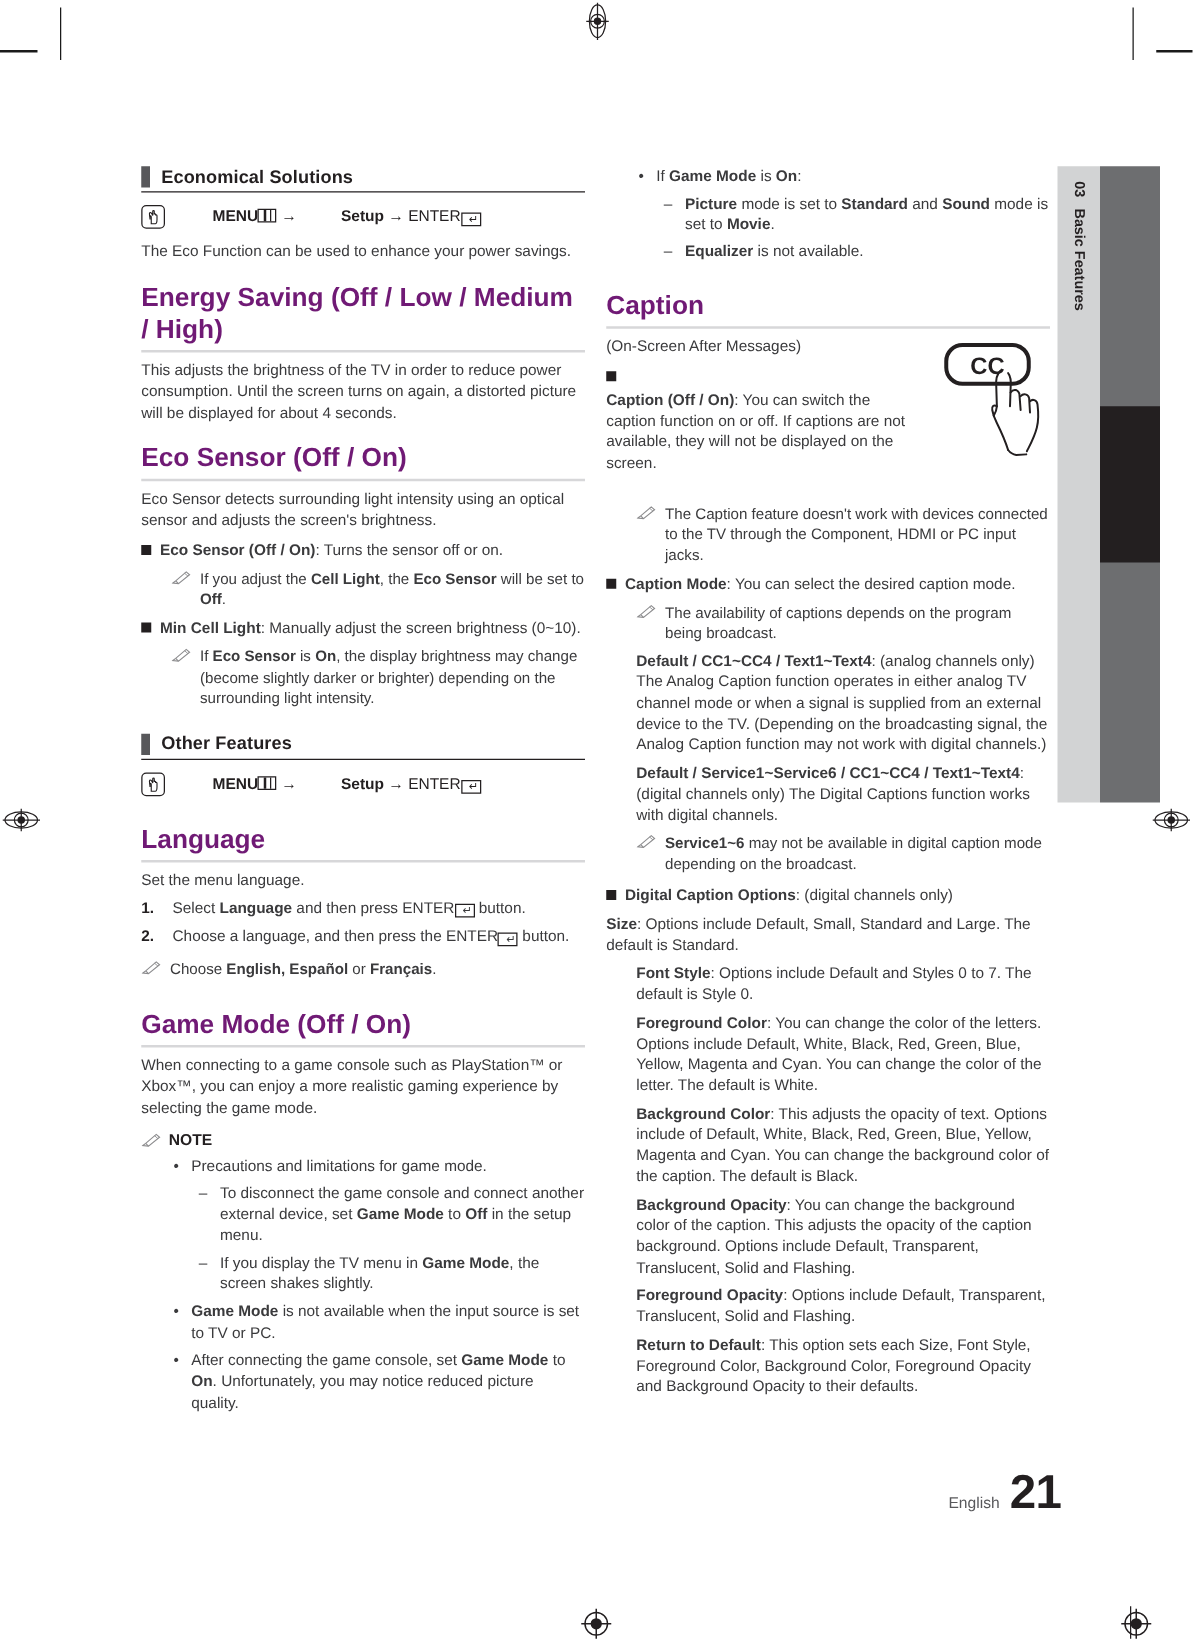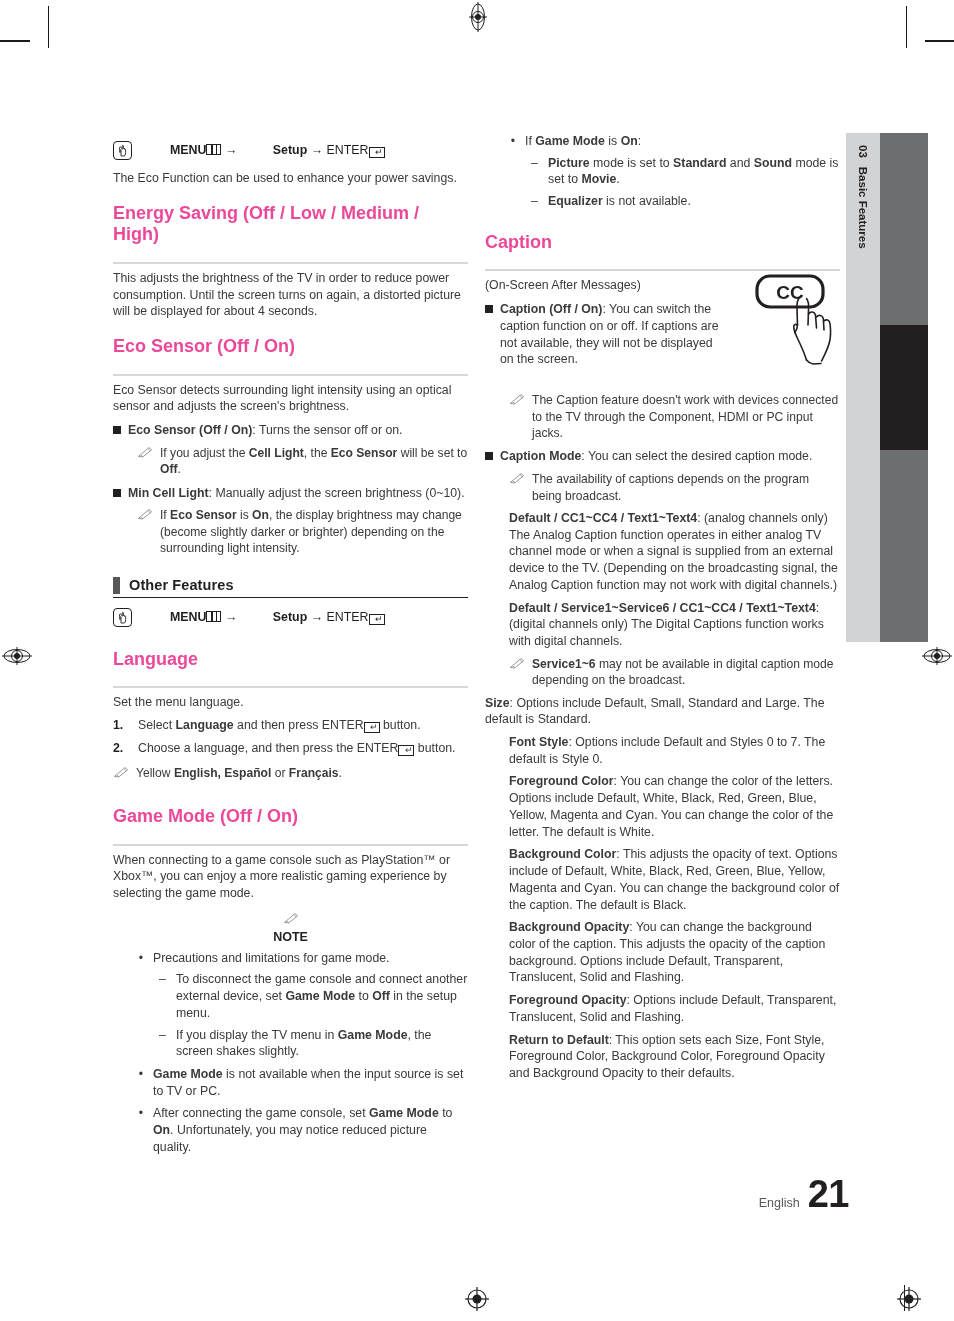--- a/index.html
+++ b/index.html
@@ -72,24 +72,24 @@
   }
   .glyph-menu::before{ left:4px; }
   .glyph-menu::after{ left:8.5px; }
   .glyph-enter{
     display:inline-block;border:1.3px solid #231f20;
     width:16px;height:11px;vertical-align:-1px;position:relative;
     font-size:9px;line-height:9px;text-align:right;padding-right:1px;
   }
 
   h2.sec {
-    font-size:18px; font-weight:bold; line-height:1.2;
-    margin:16px 0 0 0; padding:0 0 16px 0;
+    font-size:21px; font-weight:bold; line-height:1.2;
+    margin:16px 0 0 0; padding:0 0 4px 0;
     border-bottom:2.6px solid #d7d7d9;
-    color:#ec4899;
+    color:#701a75;
   }
 
   .sq {
     display:flex; gap:7px; margin-top:7px;
     font-size:12.3px; line-height:1.36; color:#3a3a3c;
   }
   .sq > .mk {
     flex:0 0 auto; width:8px; height:8px; background:#231f20;
     margin-top:4px;
   }
@@ -121,21 +121,21 @@
   .dash {
     display:flex; gap:8px; margin-top:5px; margin-left:46px;
     font-size:12.3px; line-height:1.36; color:#3a3a3c;
   }
   .dash > .n { flex:0 0 auto; width:9px; }
   .dash > .tx { flex:1 1 auto; }
 
   .plain { font-size:12.3px; line-height:1.36; margin-top:6px; color:#3a3a3c; }
 
   .noteblock { margin-top:10px; }
-  .notehead { display:flex; gap:6px; align-items:center; font-size:12.5px; font-weight:bold; color:#231f20;flex-direction:column; }
+  .notehead { display:flex; gap:6px; align-items:center; font-size:12.5px; font-weight:bold; color:#231f20; }
 
   
   .cc-ill { position:absolute; right:-9px; top:140px; width:96px; height:96px; }
 
   
   .tab-wrap { position:absolute; right:26px; top:133px; width:82px; height:509px; }
   .tab-light {
     position:absolute; left:0; top:0; width:34px; height:509px;
     background:#d2d3d4;
   }
@@ -239,20 +239,24 @@
         <span>03</span>
         <span>Basic Features</span>
       </div>
     </div>
   </div>
 
   <div class="columns">
 
     <div class="col col-left">
 
+      <div class="h-band">
+        <div class="bar"></div>
+        <div class="t">Economical Solutions</div>
+      </div>
 
       <div class="menu-path">
         <span class="hand-box">
           <svg width="12" height="13" viewBox="0 0 12 13">
             <path d="M4 12 V6.5 C4 5.6 3 5.4 3 6.3 V8.5 C3 6 2 4 2.8 3.2 C3.4 2.6 4.2 3.3 4.6 4.2 L5.2 5.3 V2 C5.2 1.2 6.4 1.2 6.4 2 V4.6 C6.4 3.9 7.5 3.9 7.5 4.7 V5.3 C7.5 4.7 8.6 4.7 8.6 5.5 V8.6 C8.6 10.6 7.8 12 7.2 12 Z" fill="none" stroke="#231f20" stroke-width="0.9"></path>
           </svg>
         </span>
         <span class="mpath">
           <b>MENU</b><span class="glyph-menu"></span>
           <span>→</span>
@@ -336,21 +340,21 @@
       </div>
 
       <div class="note nomargin" style="margin-top:9px;">
         <div class="mk">
           <svg class="pencil" viewBox="0 0 18 13">
               <path d="M1.5 11.5 L4 9.5 L13.5 1.5 L16.5 4 L6.5 12 Z" fill="none" stroke="#8c8c8e" stroke-width="1"></path>
               <path d="M4 9.5 L6.5 12" stroke="#8c8c8e" stroke-width="1" fill="none"></path>
               <path d="M12 2.7 L15 5.2" stroke="#8c8c8e" stroke-width="0.8" fill="none"></path>
             </svg>
         </div>
-        <div class="tx"><span>Yellow </span><b>English, Español</b><span> or </span><b>Français</b><span>.</span></div>
+        <div class="tx"><span>Choose </span><b>English, Español</b><span> or </span><b>Français</b><span>.</span></div>
       </div>
 
       <h2 class="sec" style="margin-top:24px;">Game Mode (Off / On)</h2>
       <div class="plain">When connecting to a game console such as PlayStation™ or Xbox™, you can enjoy a more realistic gaming experience by selecting the game mode.</div>
 
       <div class="noteblock">
         <div class="notehead">
           <span>
             <svg class="pencil" viewBox="0 0 18 13">
                 <path d="M1.5 11.5 L4 9.5 L13.5 1.5 L16.5 4 L6.5 12 Z" fill="none" stroke="#8c8c8e" stroke-width="1"></path>
@@ -417,21 +421,21 @@
             <path d="M53.5 25.5 C55.5 28 56 32 55.5 37 L55 52"></path>
             <path d="M44.5 52 C42 50.5 40.2 52 40.8 55 C41.3 58 42.5 61.5 44.3 65 C47.5 71.5 51 79 53.5 87"></path>
             <path d="M55.5 41 C57.5 38 61.5 38.5 62.5 42 L63.5 55"></path>
             <path d="M63.5 44 C65.5 41.5 69.5 42 70.3 45.5 L71 57"></path>
             <path d="M71 48 C73 46 76.5 46.8 77 50.5 C77.8 57 78 63 76.5 69 C74.5 77 71 83 68.5 88"></path>
             <path d="M53.5 87 C55 89 57 90.5 60 91 L68 90.5"></path>
           </g>
         </svg>
       </div>
 
-      <div class="sq" style="width:240px;">
+      <div class="sq" style="width:240px;flex-direction:column;">
         <div class="mk"></div>
         <div class="tx"><b>Caption (Off / On)</b><span>: You can switch the caption function on or off. If captions are not available, they will not be displayed on the screen.</span></div>
       </div>
 
       <div class="note" style="margin-top:24px;">
         <div class="mk">
           <svg class="pencil" viewBox="0 0 18 13">
               <path d="M1.5 11.5 L4 9.5 L13.5 1.5 L16.5 4 L6.5 12 Z" fill="none" stroke="#8c8c8e" stroke-width="1"></path>
               <path d="M4 9.5 L6.5 12" stroke="#8c8c8e" stroke-width="1" fill="none"></path>
               <path d="M12 2.7 L15 5.2" stroke="#8c8c8e" stroke-width="0.8" fill="none"></path>
@@ -468,20 +472,24 @@
         <div class="mk">
           <svg class="pencil" viewBox="0 0 18 13">
               <path d="M1.5 11.5 L4 9.5 L13.5 1.5 L16.5 4 L6.5 12 Z" fill="none" stroke="#8c8c8e" stroke-width="1"></path>
               <path d="M4 9.5 L6.5 12" stroke="#8c8c8e" stroke-width="1" fill="none"></path>
               <path d="M12 2.7 L15 5.2" stroke="#8c8c8e" stroke-width="0.8" fill="none"></path>
             </svg>
         </div>
         <div class="tx"><b>Service1~6</b><span> may not be available in digital caption mode depending on the broadcast.</span></div>
       </div>
 
+      <div class="sq" style="margin-top:9px;">
+        <div class="mk"></div>
+        <div class="tx"><b>Digital Caption Options</b><span>: (digital channels only)</span></div>
+      </div>
 
       <div class="plain" style="">
         <b>Size</b><span>: Options include Default, Small, Standard and Large. The default is Standard.</span>
       </div>
 
       <div class="plain" style="margin-left:24px;">
         <b>Font Style</b><span>: Options include Default and Styles 0 to 7. The default is Style 0.</span>
       </div>
 
       <div class="plain" style="margin-left:24px;">

